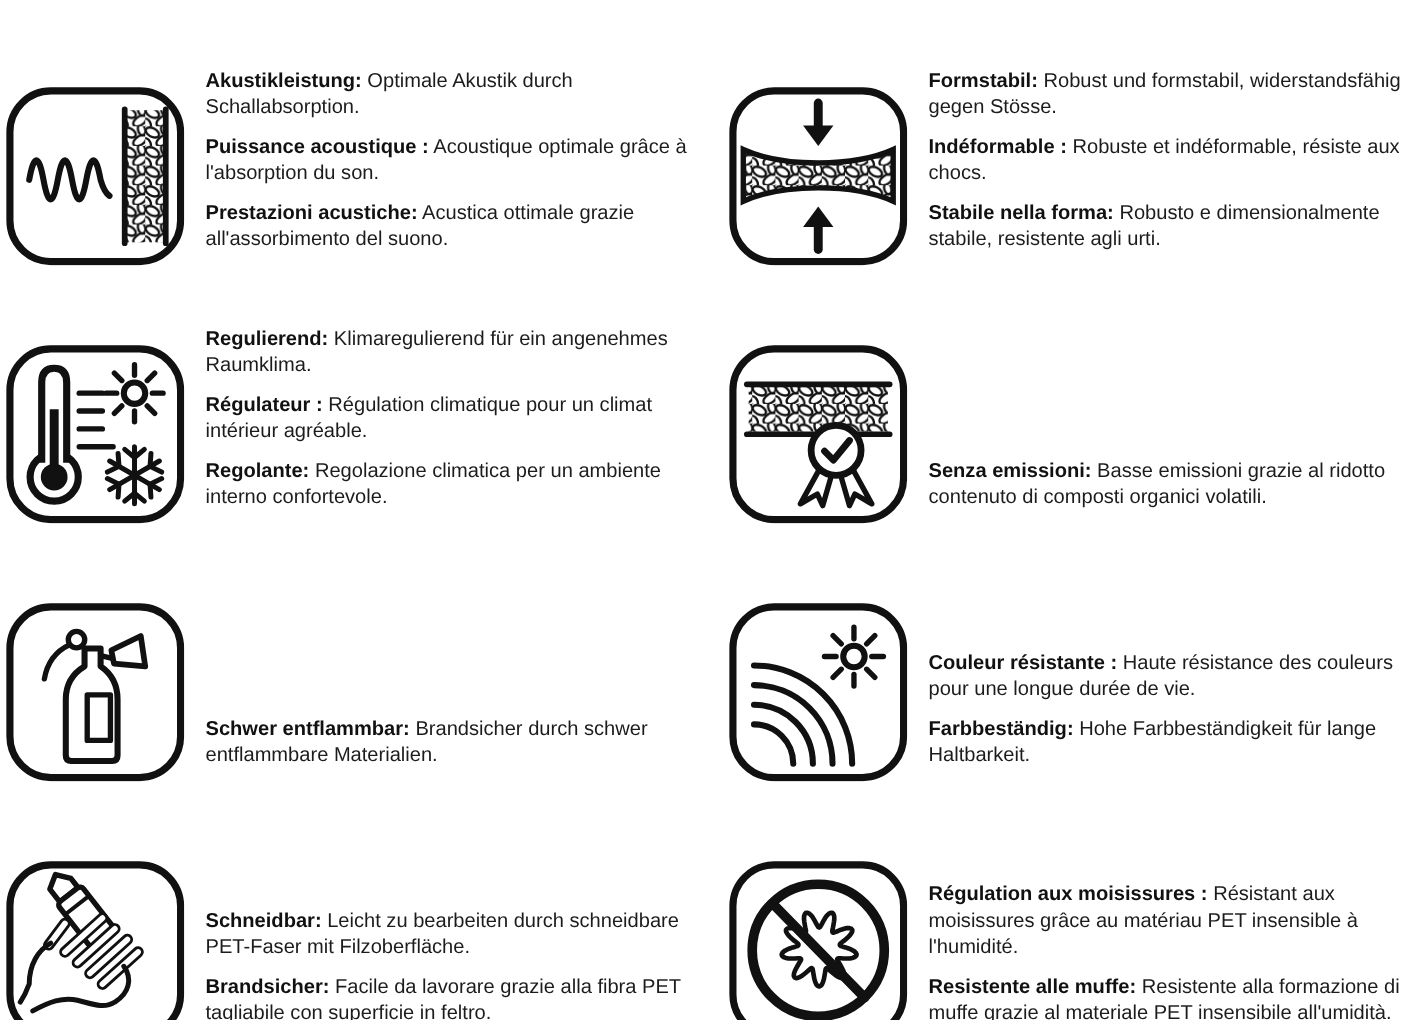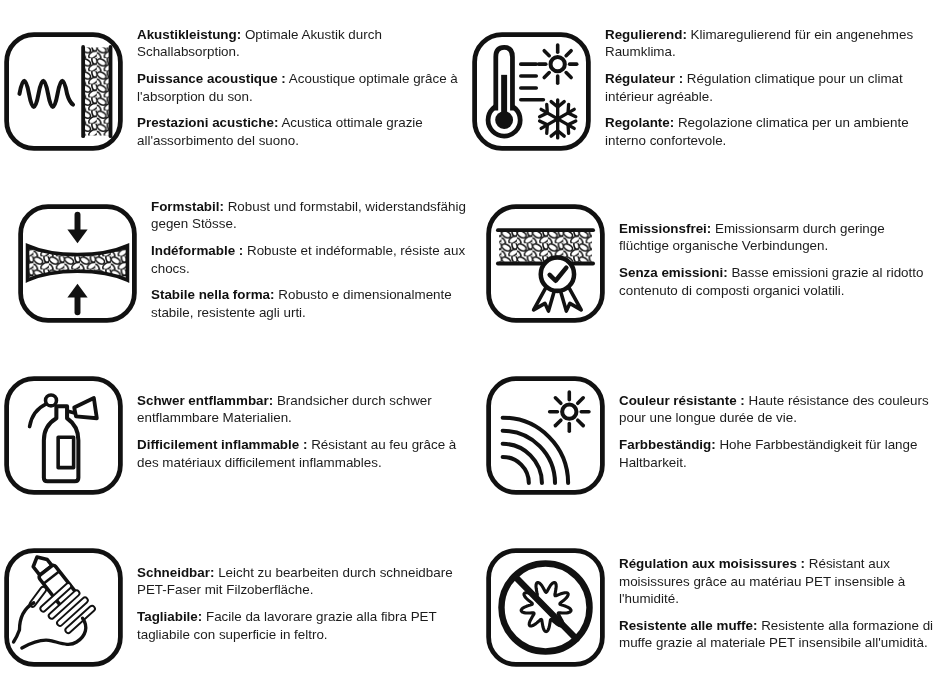--- a/index.html
+++ b/index.html
@@ -7,21 +7,21 @@
     width:936px;height:680px;overflow:hidden;background:#ffffff;
     font-family:"Liberation Sans",sans-serif;color:#1c1c1c;
     -webkit-font-smoothing:antialiased;
   }
   .grid{
     display:grid;
     grid-template-columns:468px 468px;
     grid-auto-rows:172px;
     padding-top:5px;
   }
-  .cell{display:flex;align-items:center;}
+  .cell{display:flex;align-items:flex-end;}
   .cell.col-left{padding-left:4px;}
   .cell.col-right{padding-left:18px;}
   .icon-box{width:119px;height:119px;flex:0 0 auto;}
   .icon-box svg{display:block;width:100%;height:100%;}
   .text{margin-left:14px;max-width:326px;font-size:13.4px;line-height:1.31;padding-top:2px;}
   .text p{margin:0 0 9px 0;}
   .text b{font-weight:700;color:#111;}
   
   .ic{stroke:#111;fill:none;stroke-linecap:round;stroke-linejoin:round;}
 </style>
@@ -48,20 +48,38 @@
         <path class="ic" stroke-width="3.4" d="M13,52 q4,-22 8,0 t8,0 t8,0 t8,0 t8,0 q2,7 5,9"></path>
         <rect x="67.8" y="13" width="20.4" height="74" fill="url(#fib)"></rect>
         <line class="ic" stroke-width="3.2" x1="66.5" y1="12.5" x2="66.5" y2="87.5"></line>
         <line class="ic" stroke-width="3.2" x1="89.5" y1="12.5" x2="89.5" y2="87.5"></line>
       </svg>
     </div>
     <div class="text">
       <p><b>Akustikleistung:</b> <span>Optimale Akustik durch Schallabsorption.</span></p>
       <p><b>Puissance acoustique :</b> <span>Acoustique optimale grâce à l'absorption du son.</span></p>
       <p><b>Prestazioni acustiche:</b> <span>Acustica ottimale grazie all'assorbimento del suono.</span></p>
+    </div>
+  </section>
+
+  <section class="cell col-right">
+    <div class="icon-box">
+      <svg viewBox="0 0 100 100">
+        <rect class="ic" x="2.2" y="2.2" width="95.6" height="95.6" rx="23" stroke-width="4"></rect>
+        <path d="M8,35 C30,45 70,45 92,35 L92,64 C70,54 30,54 8,64 Z" fill="url(#fib)" stroke="#111" stroke-width="3"></path>
+        <line class="ic" stroke-width="5" x1="50" y1="9" x2="50" y2="23"></line>
+        <polygon points="41.5,21.5 58.5,21.5 50,33" fill="#111"></polygon>
+        <line class="ic" stroke-width="5" x1="50" y1="91" x2="50" y2="77"></line>
+        <polygon points="41.5,78.5 58.5,78.5 50,67" fill="#111"></polygon>
+      </svg>
+    </div>
+    <div class="text">
+      <p><b>Formstabil:</b> <span>Robust und formstabil, widerstandsfähig gegen Stösse.</span></p>
+      <p><b>Indéformable :</b> <span>Robuste et indéformable, résiste aux chocs.</span></p>
+      <p><b>Stabile nella forma:</b> <span>Robusto e dimensionalmente stabile, resistente agli urti.</span></p>
     </div>
   </section>
 
   <section class="cell col-left">
     <div class="icon-box">
       <svg viewBox="0 0 100 100">
         <rect class="ic" x="2.2" y="2.2" width="95.6" height="95.6" rx="23" stroke-width="4"></rect>
         <circle class="ic" cx="27" cy="74" r="13.5" stroke-width="4"></circle>
         <path d="M20,66 L20,21 Q20,13 27,13 Q34,13 34,21 L34,66" fill="#fff" stroke="#111" stroke-width="4" stroke-linejoin="round"></path>
         <line x1="27" y1="36" x2="27" y2="70" stroke="#111" stroke-width="5"></line>
@@ -100,68 +118,48 @@
       <p><b>Regulierend:</b> <span>Klimaregulierend für ein angenehmes Raumklima.</span></p>
       <p><b>Régulateur :</b> <span>Régulation climatique pour un climat intérieur agréable.</span></p>
       <p><b>Regolante:</b> <span>Regolazione climatica per un ambiente interno confortevole.</span></p>
     </div>
   </section>
 
   <section class="cell col-right">
     <div class="icon-box">
       <svg viewBox="0 0 100 100">
         <rect class="ic" x="2.2" y="2.2" width="95.6" height="95.6" rx="23" stroke-width="4"></rect>
-        <path d="M8,35 C30,45 70,45 92,35 L92,64 C70,54 30,54 8,64 Z" fill="url(#fib)" stroke="#111" stroke-width="3"></path>
-        <line class="ic" stroke-width="5" x1="50" y1="9" x2="50" y2="23"></line>
-        <polygon points="41.5,21.5 58.5,21.5 50,33" fill="#111"></polygon>
-        <line class="ic" stroke-width="5" x1="50" y1="91" x2="50" y2="77"></line>
-        <polygon points="41.5,78.5 58.5,78.5 50,67" fill="#111"></polygon>
-      </svg>
-    </div>
-    <div class="text">
-      <p><b>Formstabil:</b> <span>Robust und formstabil, widerstandsfähig gegen Stösse.</span></p>
-      <p><b>Indéformable :</b> <span>Robuste et indéformable, résiste aux chocs.</span></p>
-      <p><b>Stabile nella forma:</b> <span>Robusto e dimensionalmente stabile, resistente agli urti.</span></p>
-    </div>
-  </section>
-
-  <section class="cell col-right">
-    <div class="icon-box">
-      <svg viewBox="0 0 100 100">
-        <rect class="ic" x="2.2" y="2.2" width="95.6" height="95.6" rx="23" stroke-width="4"></rect>
         <rect x="11" y="23.5" width="78" height="25" fill="url(#fib)"></rect>
         <line class="ic" stroke-width="3.2" x1="10" y1="22" x2="90" y2="22"></line>
         <line class="ic" stroke-width="3.2" x1="10" y1="50" x2="90" y2="50"></line>
         <path d="M51,69 L40,89 L49.5,83.5 L52.5,90 L58,71 Z" fill="#fff" stroke="#111" stroke-width="3" stroke-linejoin="round"></path>
         <path d="M69,69 L80,89 L70.5,83.5 L67.5,90 L62,71 Z" fill="#fff" stroke="#111" stroke-width="3" stroke-linejoin="round"></path>
         <circle cx="60" cy="59" r="14" fill="#fff" stroke="#111" stroke-width="3.8"></circle>
         <path class="ic" stroke-width="3.8" d="M53.5,59.5 L58.5,64.5 L67.5,53.5"></path>
       </svg>
     </div>
     <div class="text">
-      <p><b>Emissionsfrei:</b> <span>Emissionsarm durch geringe flüchtige organische Verbindungen.</span></p>
       <p><b>Senza emissioni:</b> <span>Basse emissioni grazie al ridotto contenuto di composti organici volatili.</span></p>
     </div>
   </section>
 
   <section class="cell col-left">
     <div class="icon-box">
       <svg viewBox="0 0 100 100">
         <rect class="ic" x="2.2" y="2.2" width="95.6" height="95.6" rx="23" stroke-width="4"></rect>
         <path class="ic" stroke-width="3" d="M35.5,23.5 C27,27.5 23,34 21.5,42.5"></path>
         <circle cx="39.5" cy="20.5" r="4.6" fill="#fff" stroke="#111" stroke-width="3"></circle>
         <line class="ic" stroke-width="3" x1="53" y1="29.5" x2="59.5" y2="31"></line>
         <path d="M59,26.5 L75.5,18.5 L78,35.5 L60.5,34 Z" fill="#fff" stroke="#111" stroke-width="3.2" stroke-linejoin="round"></path>
         <path d="M44,25.5 L44,35.5 C36.5,40 33.5,46.5 33.5,54 L33.5,85.5 Q33.5,88.5 36.5,88.5 L59.5,88.5 Q62.5,88.5 62.5,85.5 L62.5,54 C62.5,46.5 59.5,40 53,35.5 L53,25.5 Z" fill="#fff" stroke="#111" stroke-width="3.4" stroke-linejoin="round"></path>
         <rect class="ic" x="45.5" y="51.5" width="13" height="25.5" stroke-width="3"></rect>
       </svg>
     </div>
     <div class="text">
       <p><b>Schwer entflammbar:</b> <span>Brandsicher durch schwer entflammbare Materialien.</span></p>
-      <p><b>Difficilement inflammable :</b> <span>Résistant au feu grâce à des matériaux difficilement inflammables.</span></p>
     </div>
   </section>
 
   <section class="cell col-right">
     <div class="icon-box">
       <svg viewBox="0 0 100 100">
         <rect class="ic" x="2.2" y="2.2" width="95.6" height="95.6" rx="23" stroke-width="4"></rect>
         <g>
           <circle class="ic" cx="70" cy="30" r="6" stroke-width="3.4"></circle>
           <g class="ic" stroke-width="3">
@@ -216,21 +214,21 @@
         </g>
         <g class="ic" stroke-width="2.8">
           <path d="M13,69 C13,58 18,50 25,46"></path>
           <path d="M15,84 C24,79 32,76 40,78 C48,80 55,83 61,79 C69,74 71,66 66,59"></path>
           <path d="M8,79 C10,76 11.5,73 12.5,70"></path>
         </g>
       </svg>
     </div>
     <div class="text">
       <p><b>Schneidbar:</b> <span>Leicht zu bearbeiten durch schneidbare PET-Faser mit Filzoberfläche.</span></p>
-      <p><b>Tagliabile:</b> <span>Facile da lavorare grazie alla fibra PET tagliabile con superficie in feltro.</span></p>
+      <p><b>Brandsicher:</b> <span>Facile da lavorare grazie alla fibra PET tagliabile con superficie in feltro.</span></p>
     </div>
   </section>
 
   <section class="cell col-right">
     <div class="icon-box">
       <svg viewBox="0 0 100 100">
         <rect class="ic" x="2.2" y="2.2" width="95.6" height="95.6" rx="23" stroke-width="4"></rect>
         <path id="spore" class="ic" stroke-width="2.6" fill="#fff" d="M67.0,49.0L68.6,49.7L70.1,50.5L71.0,51.4L71.5,52.3L71.3,53.1L70.5,53.8L69.2,54.3L67.6,54.6L65.8,54.6L64.0,54.6L62.5,54.5L61.4,54.5L60.7,54.7L60.6,55.2L60.9,55.9L61.6,57.0L62.4,58.4L63.3,60.0L64.1,61.6L64.6,63.1L64.7,64.3L64.3,65.2L63.6,65.6L62.5,65.5L61.1,64.9L59.7,64.0L58.3,62.9L57.0,61.8L55.9,60.8L55.1,60.1L54.6,60.0L54.2,60.4L54.0,61.3L53.8,62.6L53.5,64.3L53.2,66.0L52.7,67.7L52.1,69.1L51.3,70.0L50.5,70.3L49.7,70.0L48.9,69.1L48.3,67.7L47.8,66.0L47.5,64.3L47.2,62.6L47.0,61.3L46.8,60.4L46.4,60.0L45.9,60.1L45.1,60.8L44.0,61.8L42.7,62.9L41.3,64.0L39.9,64.9L38.5,65.5L37.4,65.6L36.7,65.2L36.3,64.3L36.4,63.1L36.9,61.6L37.7,60.0L38.6,58.4L39.4,57.0L40.1,55.9L40.4,55.2L40.3,54.7L39.6,54.5L38.5,54.5L37.0,54.6L35.2,54.6L33.4,54.6L31.8,54.3L30.5,53.8L29.7,53.1L29.5,52.3L30.0,51.4L30.9,50.5L32.4,49.7L34.0,49.0L35.7,48.4L37.2,48.0L38.3,47.6L38.9,47.2L38.9,46.7L38.4,46.1L37.5,45.3L36.2,44.4L34.8,43.2L33.6,42.0L32.6,40.7L32.0,39.6L31.9,38.6L32.5,37.9L33.5,37.6L34.9,37.6L36.5,38.0L38.2,38.5L39.9,39.2L41.2,39.7L42.3,40.1L42.9,40.1L43.1,39.7L43.1,38.8L42.8,37.5L42.5,35.9L42.2,34.1L42.0,32.4L42.1,30.8L42.5,29.7L43.1,29.0L44.0,29.0L45.0,29.5L46.1,30.5L47.1,31.9L48.0,33.4L48.8,34.9L49.5,36.2L50.0,37.0L50.5,37.3L51.0,37.0L51.5,36.2L52.2,34.9L53.0,33.4L53.9,31.9L54.9,30.5L56.0,29.5L57.0,29.0L57.9,29.0L58.5,29.7L58.9,30.8L59.0,32.4L58.8,34.1L58.5,35.9L58.2,37.5L57.9,38.8L57.9,39.7L58.1,40.1L58.7,40.1L59.8,39.7L61.1,39.2L62.8,38.5L64.5,38.0L66.1,37.6L67.5,37.6L68.5,37.9L69.1,38.6L69.0,39.6L68.4,40.7L67.4,42.0L66.2,43.2L64.8,44.4L63.5,45.3L62.6,46.1L62.1,46.7L62.1,47.2L62.7,47.6L63.8,48.0L65.3,48.4L67.0,49.0Z"></path>
         <circle class="ic" cx="50" cy="50" r="37" stroke-width="5.4"></circle>
         <line class="ic" stroke-width="5.4" x1="25" y1="24.5" x2="76" y2="76.5"></line>

